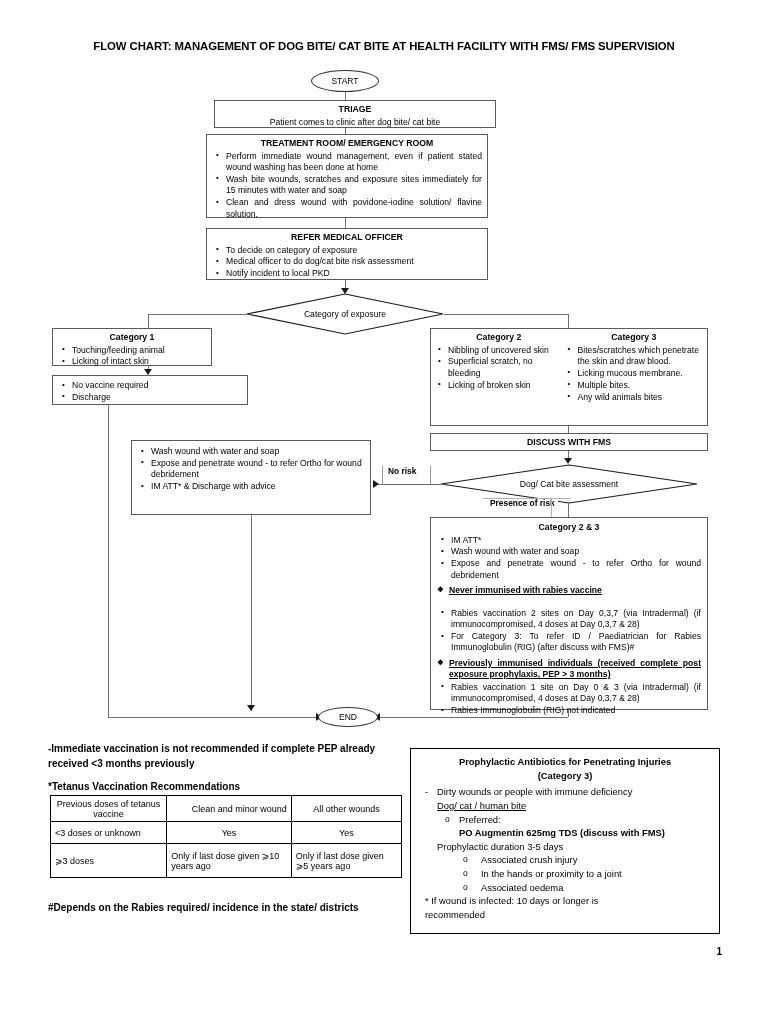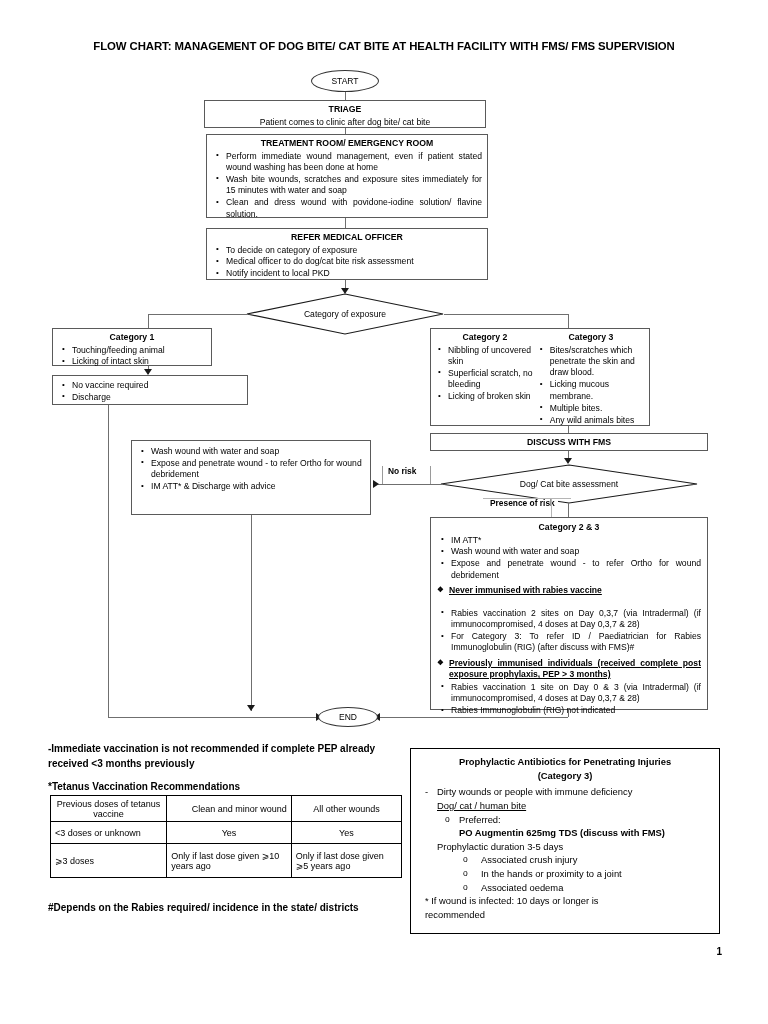--- a/index.html
+++ b/index.html
@@ -121,21 +121,21 @@
 
 <div class="page">
 
   <div class="title">FLOW CHART: MANAGEMENT OF DOG BITE/ CAT BITE AT HEALTH FACILITY WITH FMS/ FMS SUPERVISION</div>
 
   <div class="ellipse" style="left:311px; top:70px; width:68px; height:22px;">
     <span>START</span>
   </div>
   <div class="vline" style="left:345px; top:92px; height:8px;"></div>
 
-  <div class="box" style="left:204px; top:100px; width:282px; height:28px;">
+  <div class="box" style="left:214px; top:100px; width:282px; height:28px;">
     <div class="hd">TRIAGE</div>
     <div class="ctr">Patient comes to clinic after dog bite/ cat bite</div>
   </div>
   <div class="vline" style="left:345px; top:128px; height:6px;"></div>
 
   <div class="box" style="left:206px; top:134px; width:282px; height:84px;">
     <div class="hd">TREATMENT ROOM/ EMERGENCY ROOM</div>
     <ul class="bul">
       <li>Perform immediate wound management, even if patient stated wound washing has been done at home</li>
       <li>Wash bite wounds, scratches and exposure sites immediately for 15 minutes with water and soap</li>
@@ -183,21 +183,21 @@
     <ul class="bul tight" style="padding-top:1px;">
       <li>No vaccine required</li>
       <li>Discharge</li>
     </ul>
   </div>
 
   <div class="vline" style="left:108px; top:405px; height:312px;"></div>
   <div class="hline" style="left:108px; top:717px; width:213px;"></div>
   <div class="arrow-r" style="left:316px; top:713px;"></div>
 
-  <div class="box" style="left:430px; top:328px; width:220px; height:98px; padding:3px 3px;">
+  <div class="box" style="left:430px; top:328px; width:278px; height:98px; padding:3px 3px;">
     <div style="display:flex; gap:0;">
       <div style="width:48%;">
         <div class="hd">Category 2</div>
         <ul class="bul tight">
           <li>Nibbling of uncovered skin</li>
           <li>Superficial scratch, no bleeding</li>
           <li>Licking of broken skin</li>
         </ul>
       </div>
       <div style="width:52%;">

